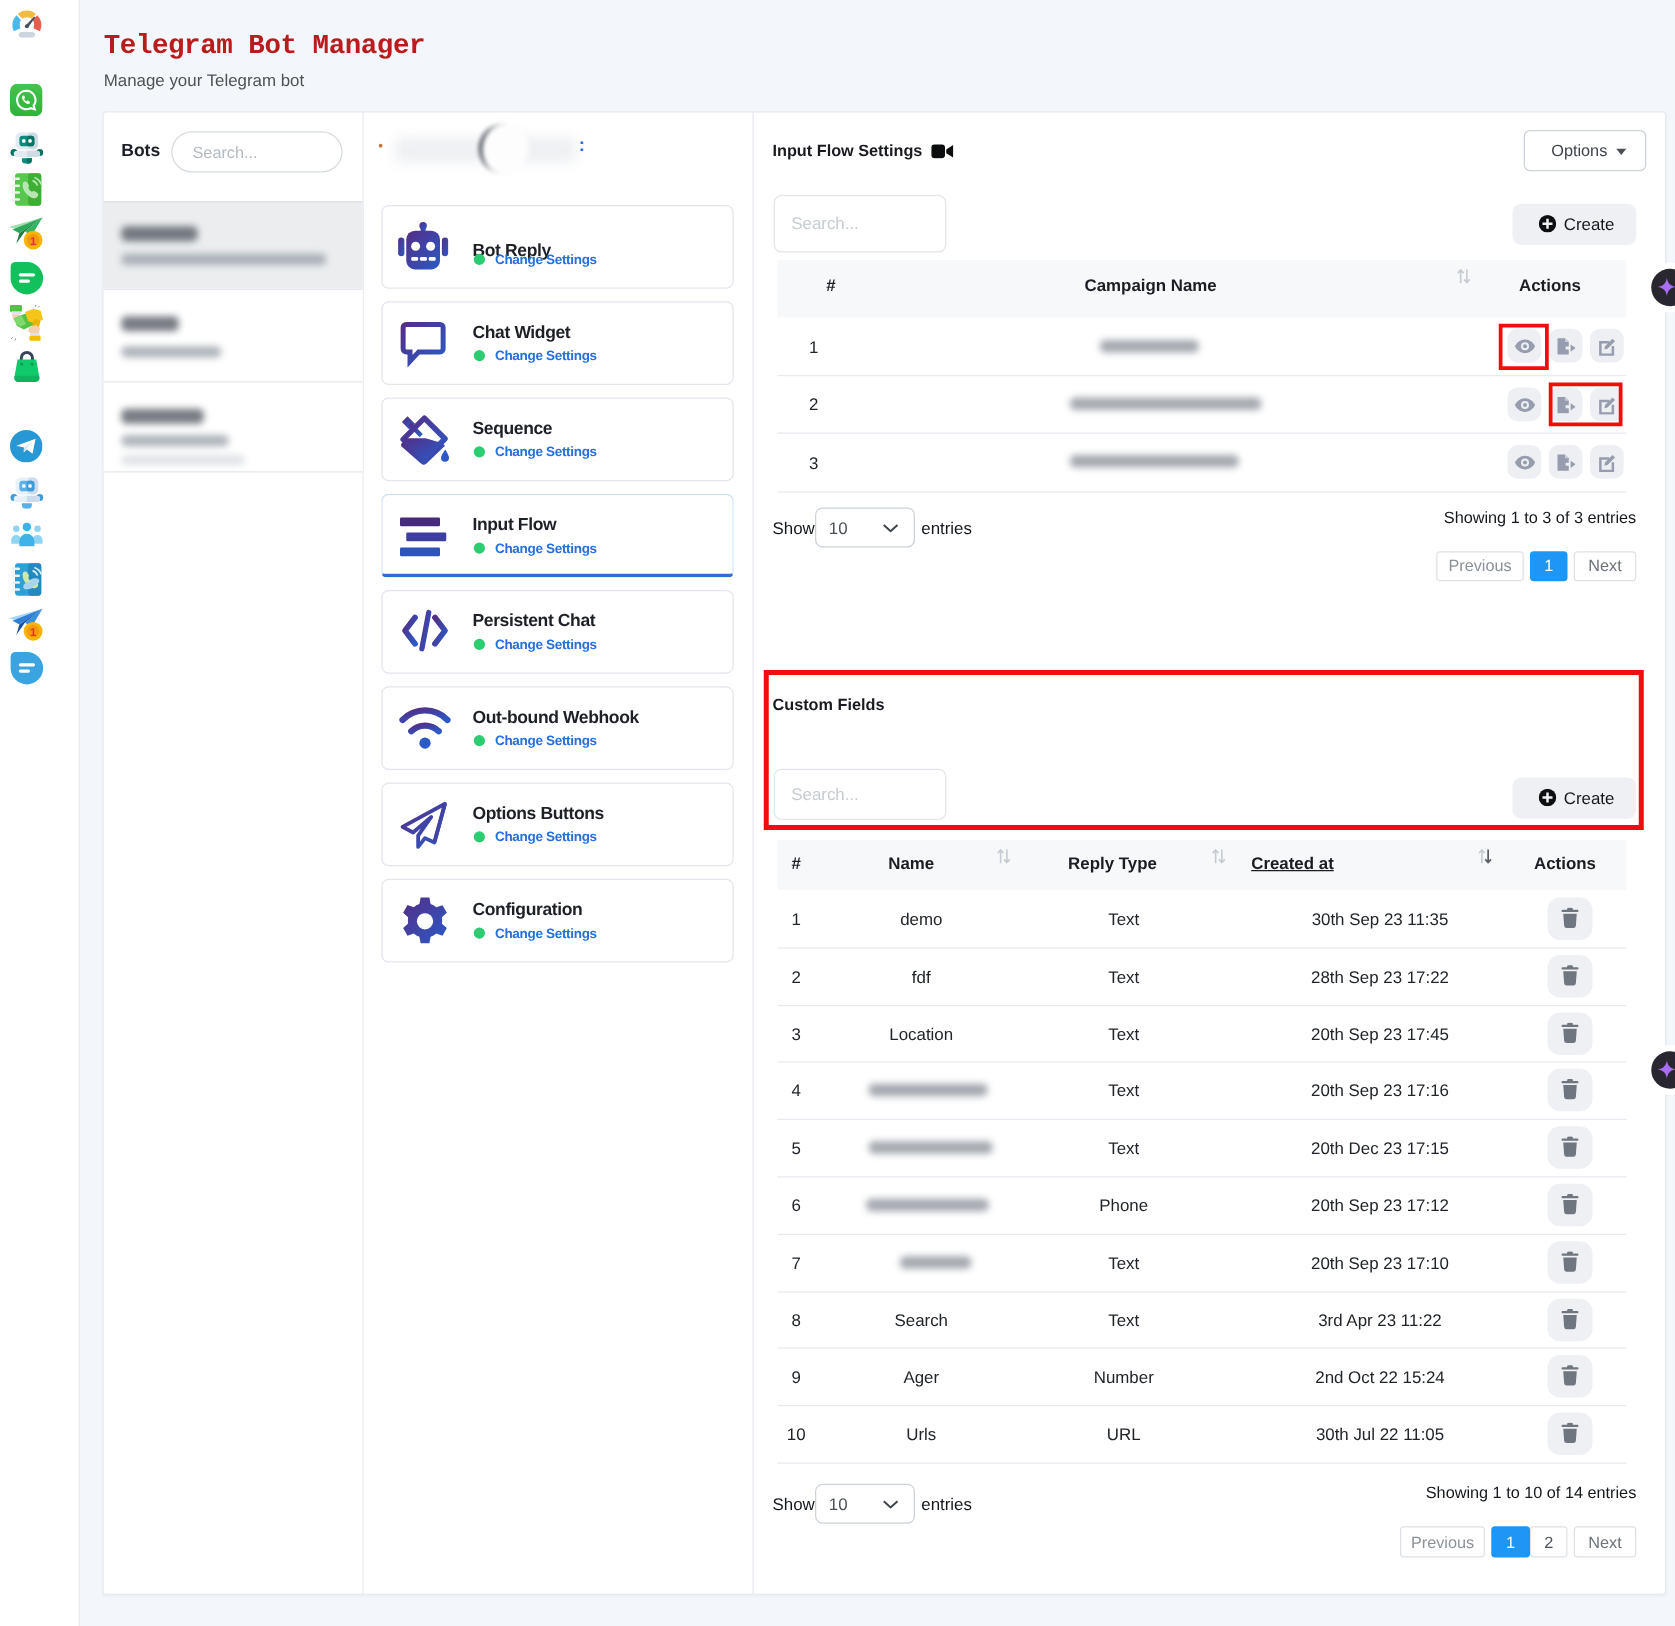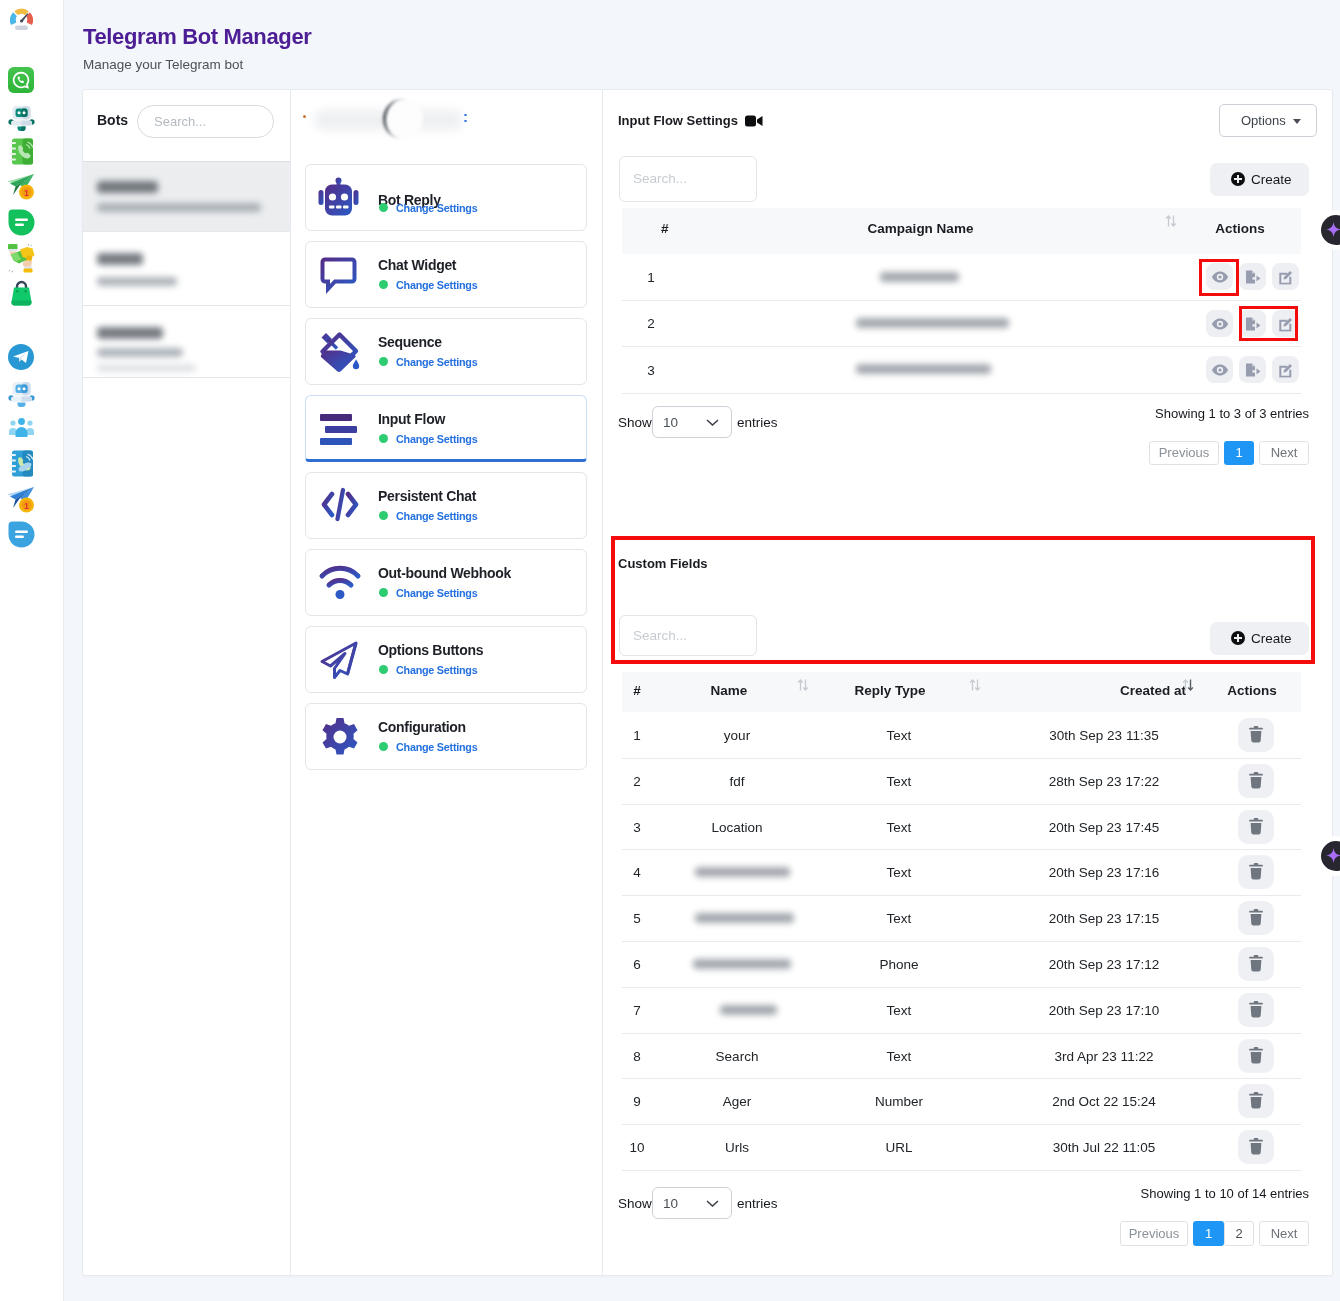--- a/index.html
+++ b/index.html
@@ -195,21 +195,21 @@
 </svg>
 <svg width="0" height="0" style="position:absolute">
     <defs>
 <linearGradient id="wag" x1="0" y1="0" x2="0" y2="1">
         <stop offset="0" stop-color="#61d66a"></stop>
         <stop offset="1" stop-color="#1faa2e"></stop>
       </linearGradient>
 </defs>
   </svg>
 
-<div class="abs" style="left:83px;top:24px;font-size:22px;font-weight:bold;color:#4c1d95;letter-spacing:-0.35px;">Telegram Bot Manager</div>
+<div class="abs" style="left:83px;top:24px;font-size:22px;font-weight:bold;color:#b91c1c;letter-spacing:-0.35px;font-family:Liberation Mono, monospace;">Telegram Bot Manager</div>
 <div class="abs" style="left:83px;top:57px;font-size:13.5px;color:#4d5259;">Manage your Telegram bot</div>
 
 <div class="abs" style="left:82px;top:89px;width:1251px;height:1187px;background:#fff;border:1px solid #e7eaef;border-radius:3px;box-shadow:0 1px 2px rgba(0,0,0,0.03);"></div>
 <div class="abs" style="left:290px;top:89px;width:1px;height:1187px;background:#e7eaef;"></div>
 <div class="abs" style="left:602px;top:89px;width:1px;height:1187px;background:#e7eaef;"></div>
 
 <div class="abs" style="left:97px;top:112px;font-size:14px;font-weight:bold;color:#1b1e24;">Bots</div>
 <div class="abs" style="left:137px;top:105px;width:137px;height:33px;border:1px solid #d6dbe0;border-radius:17px;background:#fff;"></div>
 <div class="abs" style="left:154px;top:114px;font-size:13px;color:#b3bac1;">Search...</div>
 
@@ -450,29 +450,29 @@
 <div class="th" style="left:637px;top:683px;width:184px;text-align:center;">Name</div>
 <svg class="abs" style="left:797px;top:678px;" width="12" height="14" viewBox="0 0 12 14">
     <path d="M3.5 12.5 V2 M1.2 4.5 L3.5 2 L5.8 4.5" fill="none" stroke="#c6cbd1" stroke-width="1.3"></path>
     <path d="M8.5 1.5 V12 M6.2 9.5 L8.5 12 L10.8 9.5" fill="none" stroke="#c6cbd1" stroke-width="1.3"></path>
   </svg>
 <div class="th" style="left:790px;top:683px;width:200px;text-align:center;">Reply Type</div>
 <svg class="abs" style="left:969px;top:678px;" width="12" height="14" viewBox="0 0 12 14">
     <path d="M3.5 12.5 V2 M1.2 4.5 L3.5 2 L5.8 4.5" fill="none" stroke="#c6cbd1" stroke-width="1.3"></path>
     <path d="M8.5 1.5 V12 M6.2 9.5 L8.5 12 L10.8 9.5" fill="none" stroke="#c6cbd1" stroke-width="1.3"></path>
   </svg>
-<div class="th" style="left:986px;top:683px;width:200px;text-align:right;">Created at</div>
+<div class="th" style="left:934px;top:683px;width:200px;text-align:center;text-decoration:underline;">Created at</div>
 <svg class="abs" style="left:1182px;top:678px;" width="12" height="14" viewBox="0 0 12 14">
     <path d="M3.5 12.5 V2 M1.2 4.5 L3.5 2 L5.8 4.5" fill="none" stroke="#c6cbd1" stroke-width="1.3"></path>
     <path d="M8.5 1.5 V12 M6.2 9.5 L8.5 12 L10.8 9.5" fill="none" stroke="#5b6066" stroke-width="1.4"></path>
   </svg>
 <div class="th" style="left:1206px;top:683px;width:92px;text-align:center;">Actions</div>
 
 <div class="td" style="left:627px;top:728px;width:20px;text-align:center;">1</div>
-<div class="td" style="left:637px;top:728px;width:200px;text-align:center;">your</div>
+<div class="td" style="left:637px;top:728px;width:200px;text-align:center;">demo</div>
 <div class="td" style="left:799px;top:728px;width:200px;text-align:center;">Text</div>
 <div class="td" style="left:994px;top:728px;width:220px;text-align:center;">30th Sep 23 11:35</div>
 <div class="abs" style="left:1238px;top:718px;width:36px;height:34px;background:#eef0f3;border-radius:10px;"></div>
 <svg class="abs" style="left:1249px;top:726px;" width="14" height="17" viewBox="0 0 14 17">
     <path d="M4.7 1.8 v-0.6 a1.1 1.1 0 0 1 1.1 -1.1 h2.4 a1.1 1.1 0 0 1 1.1 1.1 v0.6 h3.7 a0.9 0.9 0 0 1 0 1.8 h-12 a0.9 0.9 0 0 1 0 -1.8 Z" fill="#70767f"></path>
     <path d="M1.6 5 h10.8 l-0.7 9.5 a2.1 2.1 0 0 1 -2.1 1.9 h-5.2 a2.1 2.1 0 0 1 -2.1 -1.9 Z" fill="#70767f"></path>
   </svg>
 <div class="rowline" style="left:622px;top:758px;width:679px;"></div>
 <div class="td" style="left:627px;top:774px;width:20px;text-align:center;">2</div>
 <div class="td" style="left:637px;top:774px;width:200px;text-align:center;">fdf</div>
@@ -500,21 +500,21 @@
 <div class="td" style="left:994px;top:865px;width:220px;text-align:center;">20th Sep 23 17:16</div>
 <div class="abs" style="left:1238px;top:855px;width:36px;height:34px;background:#eef0f3;border-radius:10px;"></div>
 <svg class="abs" style="left:1249px;top:863px;" width="14" height="17" viewBox="0 0 14 17">
     <path d="M4.7 1.8 v-0.6 a1.1 1.1 0 0 1 1.1 -1.1 h2.4 a1.1 1.1 0 0 1 1.1 1.1 v0.6 h3.7 a0.9 0.9 0 0 1 0 1.8 h-12 a0.9 0.9 0 0 1 0 -1.8 Z" fill="#70767f"></path>
     <path d="M1.6 5 h10.8 l-0.7 9.5 a2.1 2.1 0 0 1 -2.1 1.9 h-5.2 a2.1 2.1 0 0 1 -2.1 -1.9 Z" fill="#70767f"></path>
   </svg>
 <div class="rowline" style="left:622px;top:895px;width:679px;"></div>
 <div class="td" style="left:627px;top:911px;width:20px;text-align:center;">5</div>
 <div class="blur" style="left:695px;top:913px;width:99px;height:10px;background:#8d939b;opacity:.8;"></div>
 <div class="td" style="left:799px;top:911px;width:200px;text-align:center;">Text</div>
-<div class="td" style="left:994px;top:911px;width:220px;text-align:center;">20th Sep 23 17:15</div>
+<div class="td" style="left:994px;top:911px;width:220px;text-align:center;">20th Dec 23 17:15</div>
 <div class="abs" style="left:1238px;top:901px;width:36px;height:34px;background:#eef0f3;border-radius:10px;"></div>
 <svg class="abs" style="left:1249px;top:909px;" width="14" height="17" viewBox="0 0 14 17">
     <path d="M4.7 1.8 v-0.6 a1.1 1.1 0 0 1 1.1 -1.1 h2.4 a1.1 1.1 0 0 1 1.1 1.1 v0.6 h3.7 a0.9 0.9 0 0 1 0 1.8 h-12 a0.9 0.9 0 0 1 0 -1.8 Z" fill="#70767f"></path>
     <path d="M1.6 5 h10.8 l-0.7 9.5 a2.1 2.1 0 0 1 -2.1 1.9 h-5.2 a2.1 2.1 0 0 1 -2.1 -1.9 Z" fill="#70767f"></path>
   </svg>
 <div class="rowline" style="left:622px;top:941px;width:679px;"></div>
 <div class="td" style="left:627px;top:957px;width:20px;text-align:center;">6</div>
 <div class="blur" style="left:693px;top:959px;width:98px;height:10px;background:#8d939b;opacity:.8;"></div>
 <div class="td" style="left:799px;top:957px;width:200px;text-align:center;">Phone</div>
 <div class="td" style="left:994px;top:957px;width:220px;text-align:center;">20th Sep 23 17:12</div>

